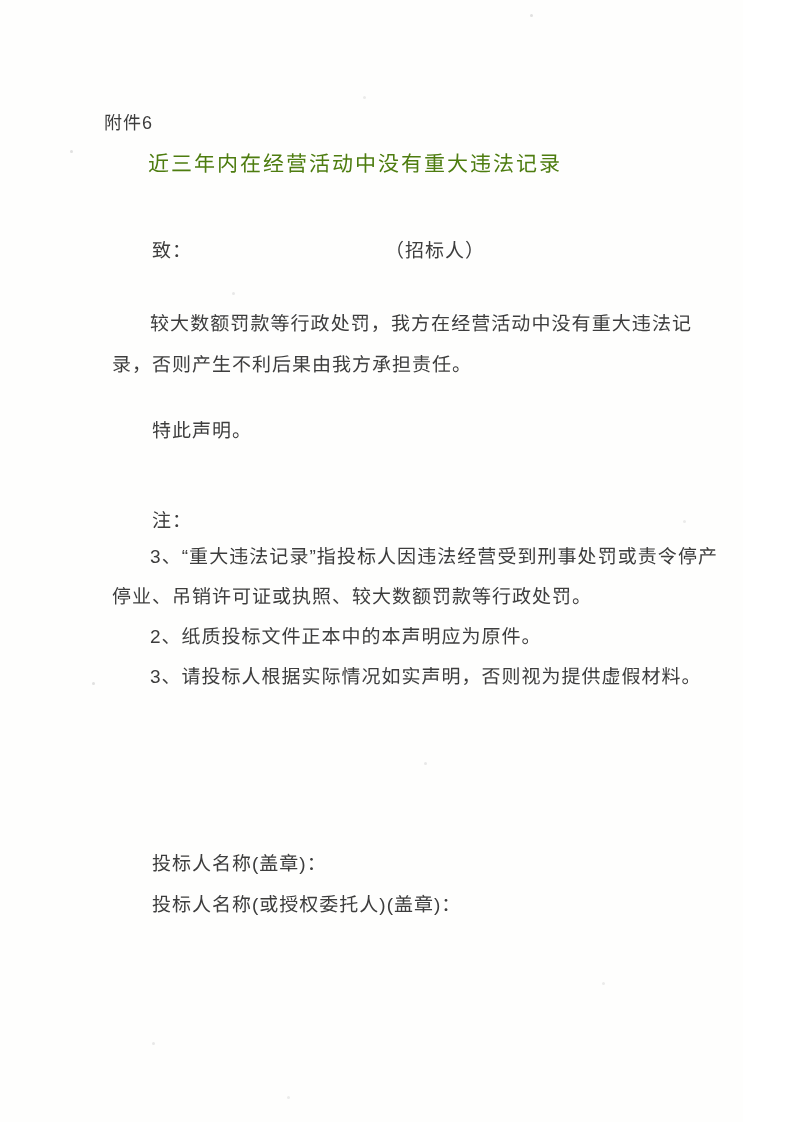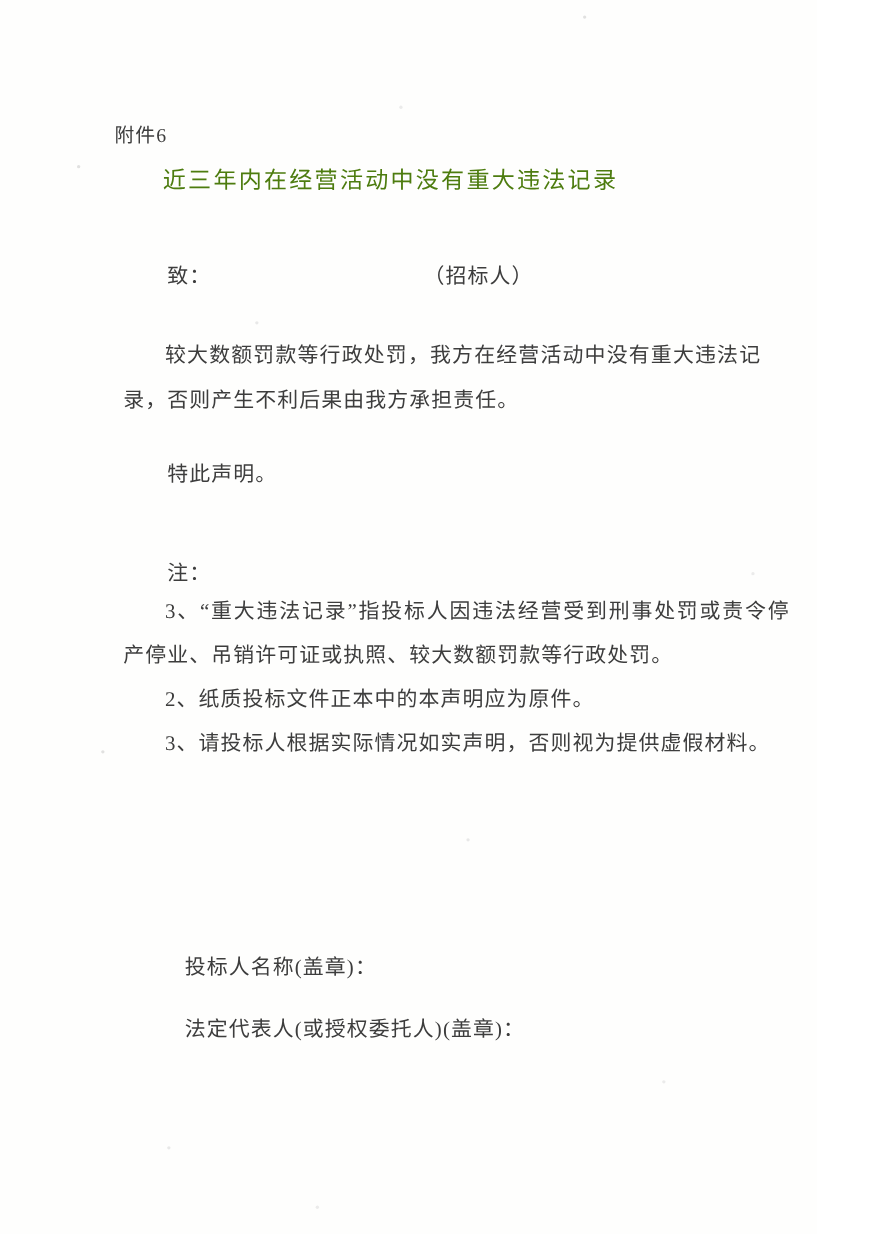--- a/index.html
+++ b/index.html
@@ -6,21 +6,21 @@
     margin: 0;
     padding: 0;
     background: #ffffff;
   }
   .page {
     position: relative;
     width: 743px;
     height: 1122px;
     background: #fefefdff;
     overflow: hidden;
-    font-family: Liberation Serif, serif;
+    font-family: Liberation Sans, sans-serif;
     color: #3d3d3d;
   }
   .attachment-label {
     position: absolute;
     left: 104px;
     top: 108px;
     font-size: 18px;
     letter-spacing: 1px;
   }
   .doc-title {
@@ -86,21 +86,21 @@
     letter-spacing: 1px;
     text-indent: 2em;
     text-align: justify;
   }
   .signature {
     position: absolute;
     left: 152px;
     top: 843px;
   }
   .signature p {
-    margin: 16px;
+    margin: 0;
     font-size: 19px;
     line-height: 41px;
     letter-spacing: 1px;
     white-space: pre;
   }
   
   .speck {
     position: absolute;
     width: 3px;
     height: 3px;
@@ -142,21 +142,21 @@
   <div class="notes-label">注：</div>
 
   <div class="notes">
     <p>3、“重大违法记录”指投标人因违法经营受到刑事处罚或责令停产停业、吊销许可证或执照、较大数额罚款等行政处罚。</p>
     <p>2、纸质投标文件正本中的本声明应为原件。</p>
     <p>3、请投标人根据实际情况如实声明，否则视为提供虚假材料。</p>
   </div>
 
   <div class="signature">
     <p>投标人名称(盖章)：</p>
-    <p>法定代表人(或授权委托人)(盖章)：</p>
+    <p>投标人名称(或授权委托人)(盖章)：</p>
   </div>
 
   <i class="speck s1"></i>
   <i class="speck s2"></i>
   <i class="speck s3"></i>
   <i class="speck s4"></i>
   <i class="speck s5"></i>
   <i class="speck s6"></i>
   <i class="speck s7"></i>
   <i class="speck s8"></i>

